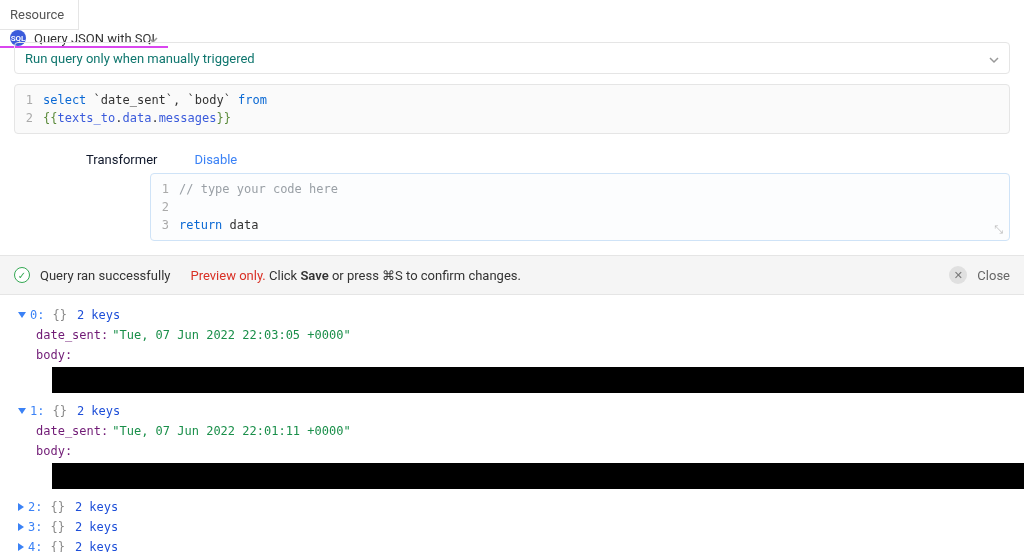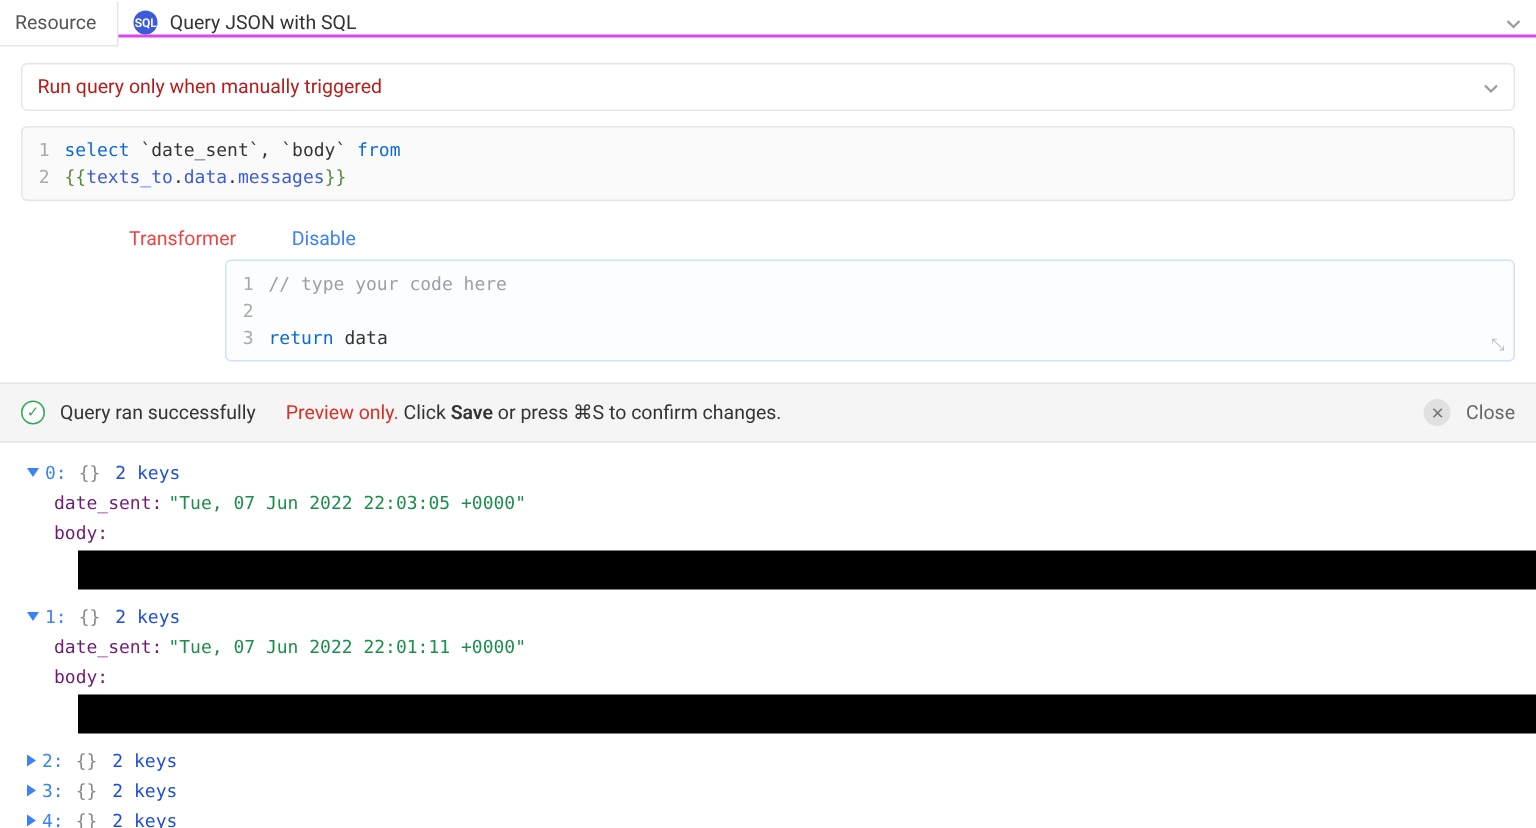--- a/index.html
+++ b/index.html
@@ -10,22 +10,23 @@
     background: #fff;
     width: 1024px;
     height: 552px;
     overflow: hidden;
   }
   .mono { font-family: ui-monospace, SFMono-Regular, Menlo, Consolas, monospace; font-size: 12px; }
 
   
   .top-row {
     display: flex;
-    align-items: center;
+    align-items: flex-start;
     height: 32px;
+    flex-direction: column;
   }
   .resource-tab {
     padding: 7px 14px 7px 10px;
     border-right: 1px solid #e5e5e5;
     font-size: 13px;
     color: #555;
     border-bottom: 1px solid #e5e5e5;
   }
   .resource-select {
     flex: 1;
@@ -54,21 +55,21 @@
 
   .run-mode {
     margin: 10px 14px 10px 14px;
     height: 32px;
     border: 1px solid #e5e5e5;
     border-radius: 4px;
     display: flex;
     align-items: center;
     padding: 0 10px;
     position: relative;
-    color: #b91c1c;
+    color: #0f766e;
   }
 
   
   .code-block {
     margin: 4px 14px 10px 14px;
     border: 1px solid #e5e5e5;
     border-radius: 4px;
     background: #fafafa;
     padding: 6px 0;
   }
@@ -92,21 +93,21 @@
   .dot { color: #333; }
   .cmt { color: #9aa0a6; }
 
   .transformer-row {
     display: flex;
     align-items: center;
     gap: 10px;
     padding: 8px 14px 6px 86px;
     font-size: 13px;
   }
-  .transformer-row .label { color: #ef4444; text-align: right; }
+  .transformer-row .label { color: #0f172a; text-align: right; }
   .transformer-row .disable { color: #3b82f6; cursor: pointer; margin-left: 27px; }
 
   .transformer-block {
     margin: 0 14px 14px 150px;
     border: 1px solid #cfe3f7;
     border-radius: 4px;
     background: #fcfdfe;
     padding: 6px 0;
     position: relative;
   }

